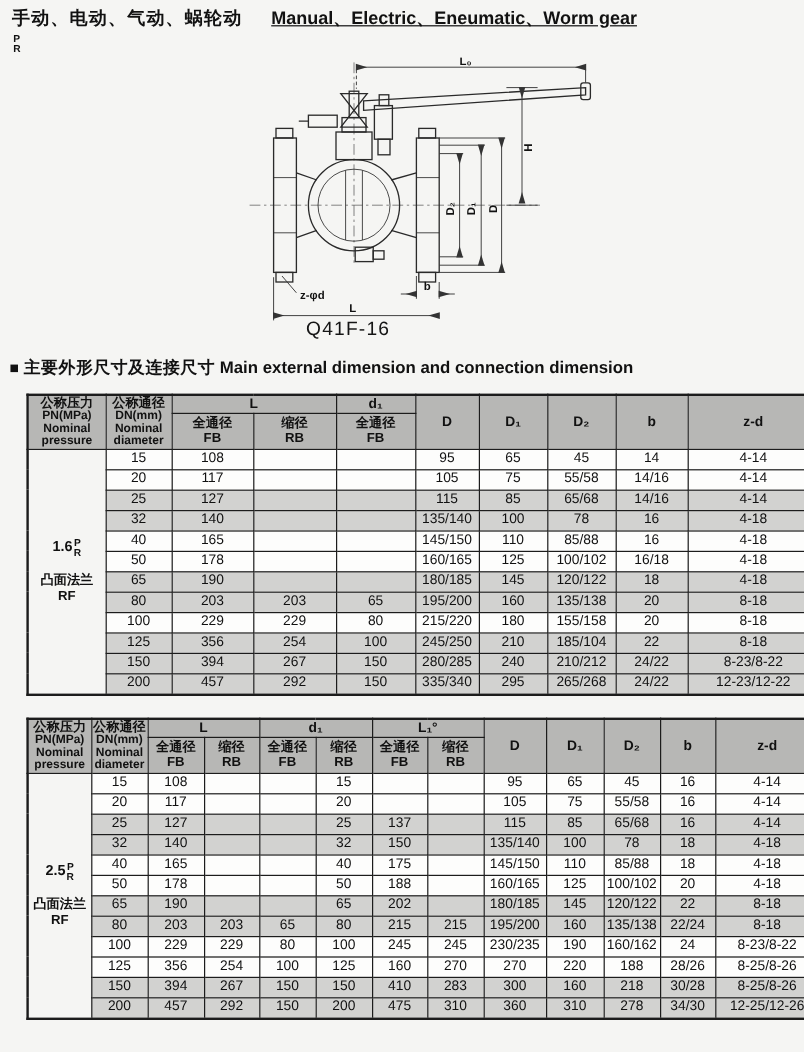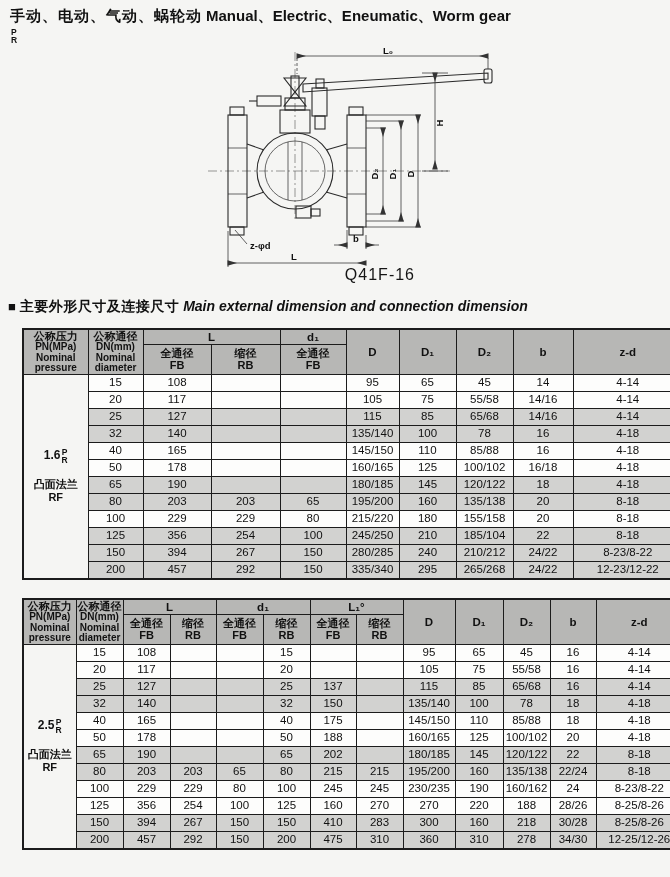--- a/index.html
+++ b/index.html
@@ -6,38 +6,38 @@
   .page{
     position:relative;width:670px;height:877px;margin:0 auto;
     background:#f5f5f3;color:#111;
     font-family:"Liberation Sans","DejaVu Sans",sans-serif;
     overflow:hidden;
   }
   
   .title-block{position:absolute;left:10px;top:6px;width:650px;}
   .title-line1{font-size:15px;line-height:20px;white-space:nowrap;}
   .title-line1 .cn{font-weight:bold;letter-spacing:1px;margin-top:24px;}
-  .title-line1 .en{font-weight:600;margin-left:4px;}
+  .title-line1 .en{font-weight:600;margin-left:24px;text-decoration:underline;}
   .title-line2{font-size:14px;line-height:19px;font-weight:600;}
   .stack{display:inline-flex;flex-direction:column;vertical-align:middle;
     font-size:8.5px;line-height:8px;font-weight:bold;margin-left:1px;}
   
   .drawing{position:absolute;left:150px;top:48px;}
   .drawing .outline{stroke:#2a2a2a;fill:none;stroke-width:1.1;}
   .drawing .thin{stroke:#2a2a2a;fill:none;stroke-width:0.7;}
   .drawing .dim{stroke:#3a3a3a;fill:none;stroke-width:0.8;}
   .drawing .cl{stroke:#555;fill:none;stroke-width:0.6;stroke-dasharray:9 3 2 3;}
   .drawing text{font-family:"Liberation Sans",sans-serif;font-size:9.5px;font-weight:bold;fill:#111;}
-  .caption{position:absolute;left:255px;top:266px;width:160px;text-align:right;
+  .caption{position:absolute;left:255px;top:266px;width:160px;text-align:left;
     font-size:16px;letter-spacing:1px;color:#151515;}
   
   .section-title{position:absolute;left:8px;top:298px;font-size:14px;white-space:nowrap;}
   .section-title .sq{font-size:13px;}
   .section-title .cn{font-weight:bold;letter-spacing:0.5px;}
-  .section-title .en{font-weight:600;font-style:italic;}
+  .section-title .en{font-weight:600;}
   
   .tbl{position:absolute;left:22px;width:660px;}
   table.dim-table{border-collapse:collapse;table-layout:fixed;width:660px;
     border:2px solid #1c1c1c;}
   .dim-table th,.dim-table td{border:1px solid #1c1c1c;padding:0 1px;
     text-align:center;vertical-align:middle;overflow:hidden;}
   .dim-table thead th{background:#b7b7b5;font-weight:bold;}
   .dim-table thead .cnline{font-size:11px;line-height:12px;font-weight:bold;}
   .dim-table thead .enline{font-size:10px;line-height:10.5px;font-weight:bold;}
   .dim-table thead .glabel{font-size:11.5px;}

